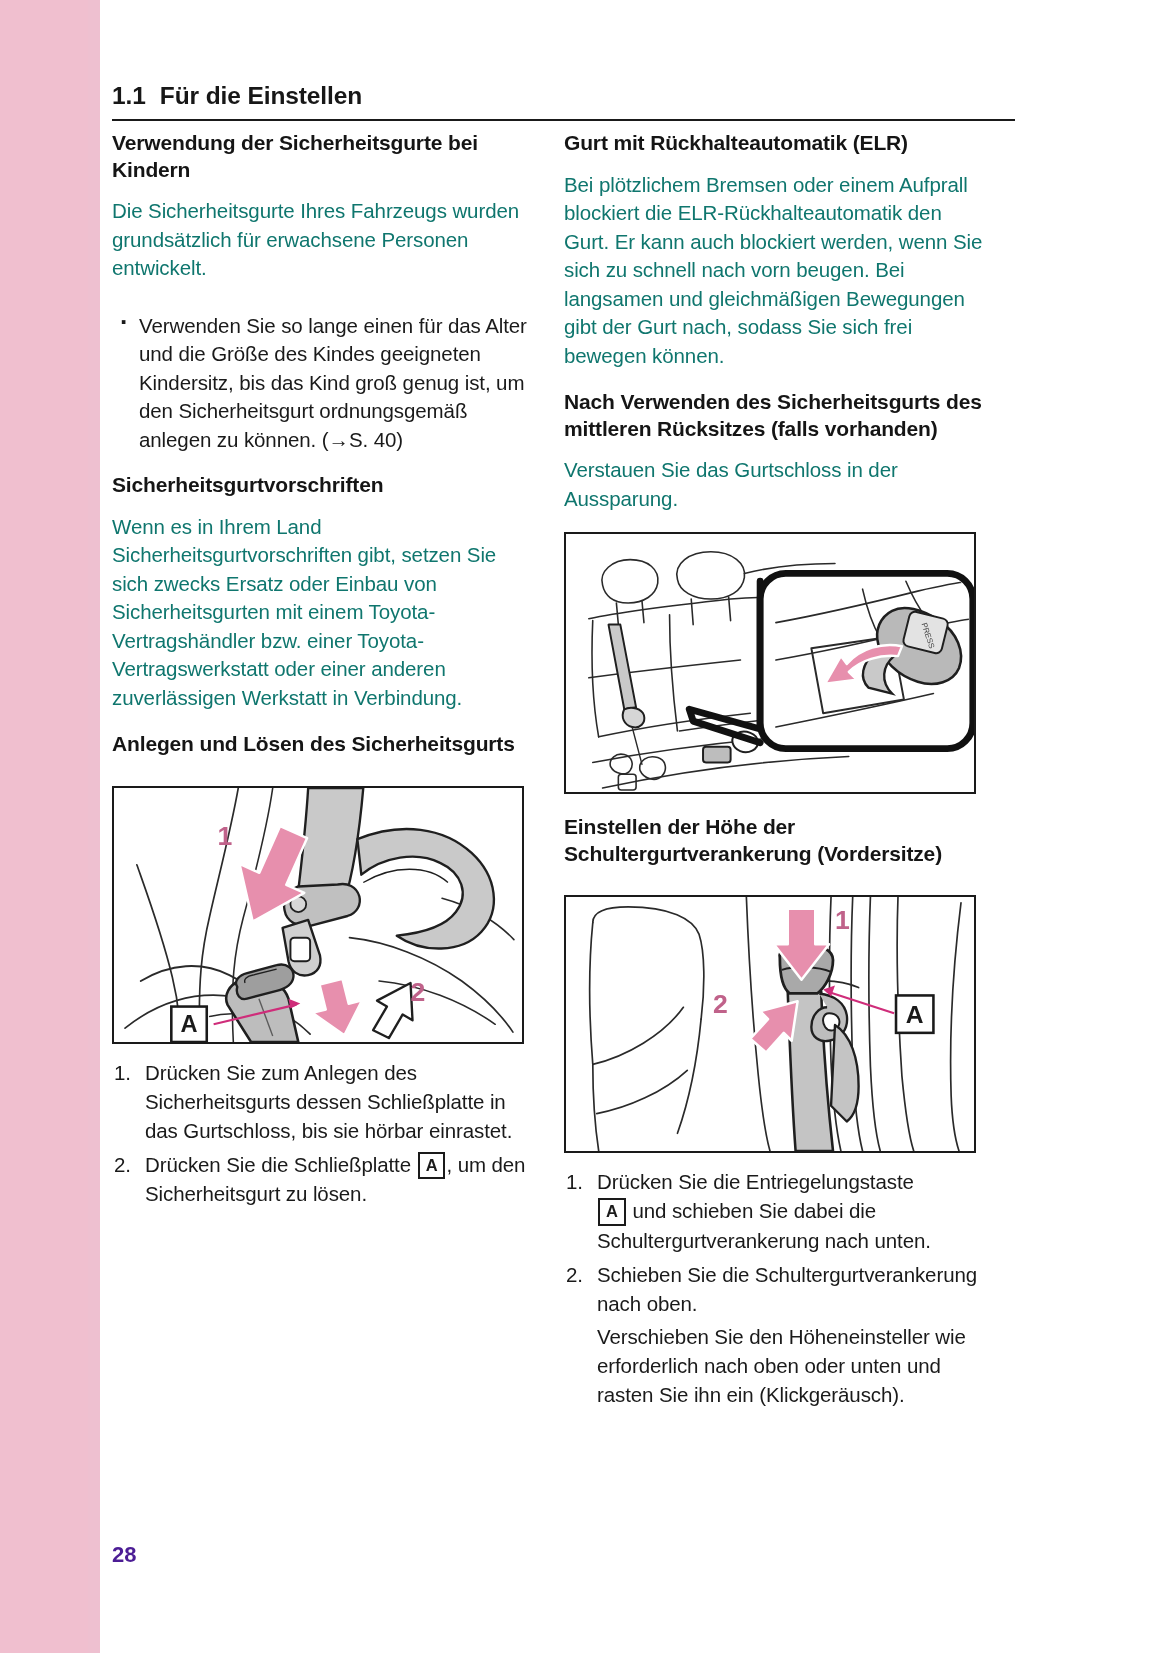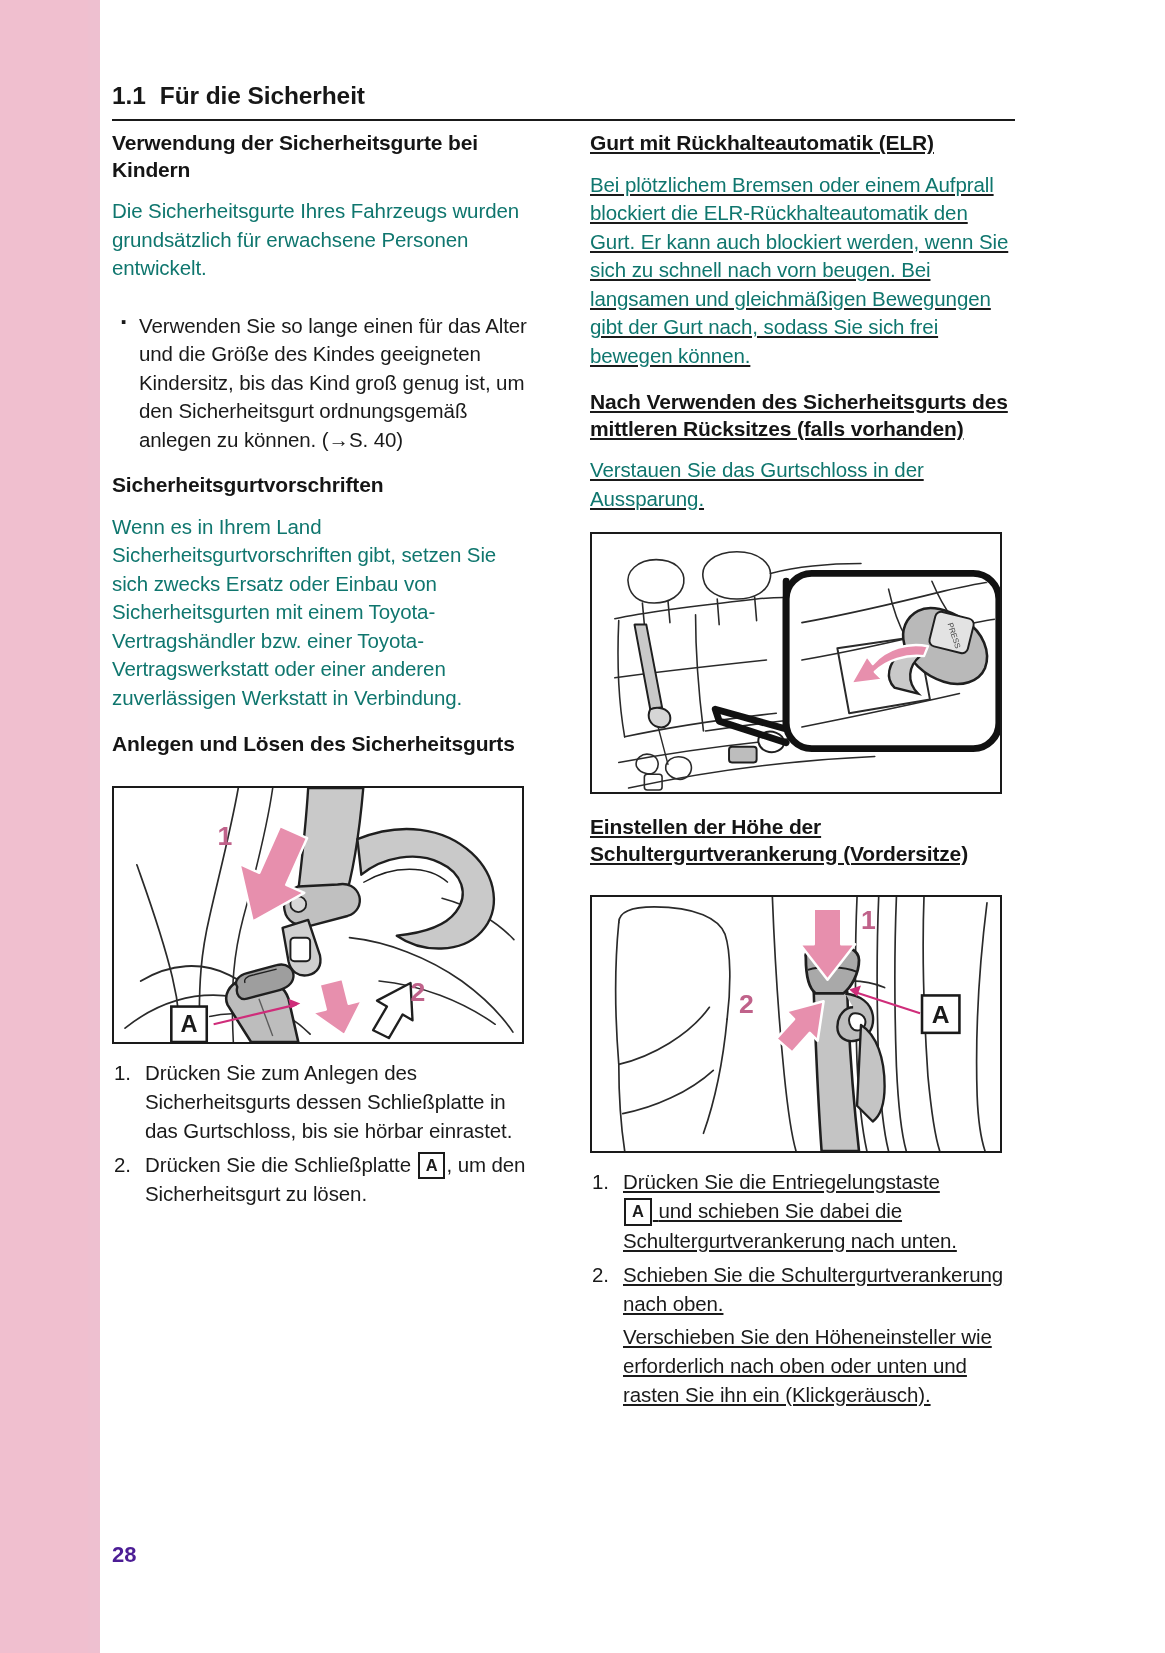--- a/index.html
+++ b/index.html
@@ -37,21 +37,21 @@
   }
   .chapter-rule {
     margin-top:9px; border-bottom:2.2px solid #1a1a1a; width:903px;
   }
 
   
   .col {
     position:absolute; top:130px; width:419px;
   }
   .col-left  { left:12px; }
-  .col-right { left:490px;text-decoration:underline; }
+  .col-right { left:464px; }
 
   h3.sub {
     font-weight:bold;
     font-size:21px;
     line-height:26.5px;
     margin:0 0 14px 0;
     color:#151515;
     letter-spacing:-0.15px;
   }
   p.body {
@@ -130,21 +130,21 @@
 <body>
 
 <div class="page-edge"></div>
 <div class="page-edge-inner"></div>
 
 <div class="page">
 
   <div class="chapter-header">
     <div class="row">
       <span>1.1</span>
-      <span>Für die Sicherheit</span>
+      <span>Für die Einstellen</span>
     </div>
     <div class="chapter-rule"></div>
   </div>
 
   <div class="col col-left">
 
     <h3 class="sub">Verwendung der Sicherheitsgurte bei Kindern</h3>
 
     <p class="body">Die Sicherheitsgurte Ihres Fahrzeugs wurden grundsätzlich für erwachsene Personen entwickelt.</p>
 

